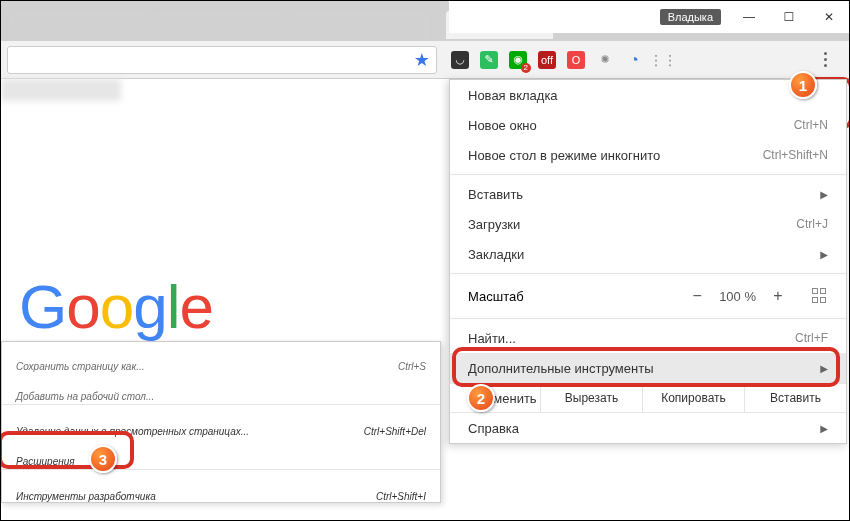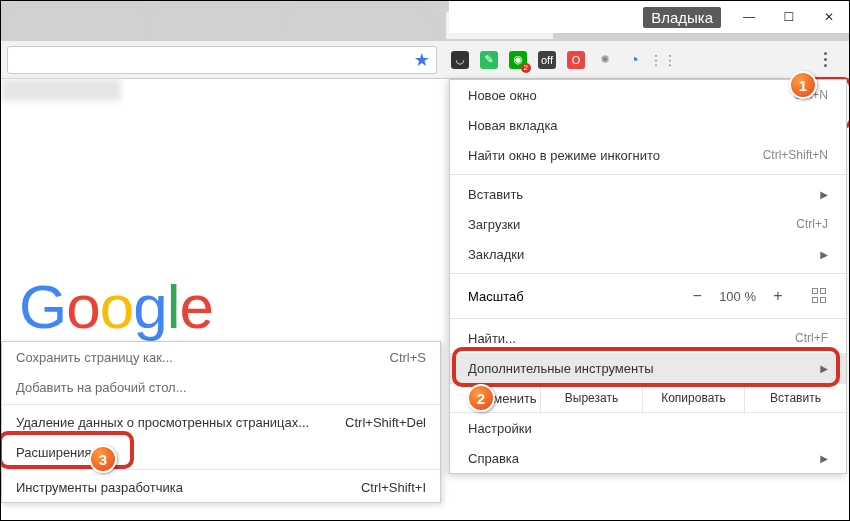--- a/index.html
+++ b/index.html
@@ -1,20 +1,20 @@
 <!DOCTYPE html>
 <html><head>
 <meta charset="utf-8">
 <style>
   * { box-sizing: border-box; margin: 0; padding: 0; font-family: "Segoe UI", Arial, sans-serif; }
   body { width: 850px; height: 521px; background: #fff; position: relative; overflow: hidden; border: 1px solid #000; }
 
   
   .titlebar { position: absolute; top: 0; right: 0; width: 400px; height: 32px; background: #fff; display: flex; justify-content: flex-end; align-items: center; }
-  .user-badge { background: #5a5a5a; color: #fff; font-size: 15px; padding: 2px 8px; border-radius: 2px; margin-right: 8px; }
+  .user-badge { background: #5a5a5a; color: #fff; font-size: 11px; padding: 2px 8px; border-radius: 2px; margin-right: 8px; }
   .win-btn { width: 40px; height: 30px; display: flex; align-items: center; justify-content: center; color: #333; font-size: 12px; }
 
   
   .tabstrip { position: absolute; top: 0; left: 0; right: 0; height: 40px; background: #d1d1d1; display: flex; align-items: flex-end; padding-left: 8px; }
   .tab { background: #d1d1d1; height: 30px; min-width: 140px; border-radius: 4px 4px 0 0; display: flex; align-items: center; padding: 0 8px; font-size: 12px; color: #555; position: relative; filter: blur(2px); }
   .tabshift { position:absolute; left:445px; top:10px; background:#f2f2f2; height:28px; border-radius:3px 3px 0 0; padding:0 8px; display:flex; align-items:center; font-size:12px; color:#444; }
   .tabshift .close { margin-left:8px; }
 
   
   .toolbar { position: absolute; top: 40px; left: 0; right: 0; height: 38px; background: #f2f2f2; border-bottom: 1px solid #ccc; display: flex; align-items: center; }
@@ -29,21 +29,21 @@
 
   
   .blur-left { position:absolute; left:0; top:78px; width:120px; height:22px; background:#e6e6e6; filter:blur(3px); }
 
   
   .google-logo { position:absolute; left:18px; top:270px; font-size:62px; font-weight:400; letter-spacing:-1px; }
   .g1{color:#4285F4}.g2{color:#EA4335}.g3{color:#FBBC05}.g4{color:#4285F4}.g5{color:#34A853}.g6{color:#EA4335}
 
   
   .submenu { position:absolute; left:0; top:340px; width:440px; background:#fff; border:1px solid #ccc; box-shadow:2px 2px 6px rgba(0,0,0,.15); }
-  .submenu .row { display:flex; justify-content:space-between; align-items:center; height:30px; padding:0 14px; font-size:13px; color:#6b6b6b; }
+  .submenu .row { display:flex; justify-content:space-between; align-items:flex-end; height:30px; padding:0 14px; font-size:10px; color:#6b6b6b;font-style:italic; }
   .submenu .row.enabled { color:#333; }
   .submenu .sep { height:1px; background:#e5e5e5; margin:2px 0; }
   .callout-ext { position:absolute; left:-4px; top:-6px; border:4px solid #d93025; border-radius:10px; width:136px; height:38px; pointer-events:none; }
   .ext-row { position:relative; }
 
   
   .mainmenu { position:absolute; right:2px; top:78px; width:398px; background:#fff; border:1px solid #ccc; box-shadow:-2px 2px 8px rgba(0,0,0,.18); }
   .mainmenu .mrow { display:flex; justify-content:space-between; align-items:center; height:30px; padding:0 18px; font-size:13px; color:#333; }
   .mainmenu .msep { height:1px; background:#e5e5e5; margin:4px 0; }
   .mainmenu .short { color:#888; font-size:12px; }
@@ -84,21 +84,21 @@
 </div>
 
 <div class="toolbar">
   <div class="omnibox">
     <span class="star">★</span>
   </div>
   <div class="ext-icons">
     <div class="ext" style="background:#333">◡</div>
     <div class="ext" style="background:#2dbe60">✎</div>
     <div class="ext" style="background:#0a0">◉<span class="badge-count">2</span></div>
-    <div class="ext" style="background:#404040">off</div>
+    <div class="ext" style="background:#b91c1c">off</div>
     <div class="ext" style="background:#e44">O</div>
     <div class="ext" style="color:#888;background:none">✺</div>
     <div class="ext" style="color:#3b78e7;background:none;font-size:16px">◔</div>
     <div class="ext" style="color:#888;background:none;font-size:14px">⋮⋮</div>
   </div>
   <div class="menu-btn">
     <span></span>
       <span></span>
       <span></span>
     <div class="callout-menu"></div>
@@ -132,29 +132,29 @@
   </div>
   <div class="sep"></div>
   <div class="row enabled">
     <span>Инструменты разработчика</span>
     <span>Ctrl+Shift+I</span>
   </div>
 </div>
 
 <div class="mainmenu">
   <div class="mrow">
+      <span>Новая вкладка</span>
+      <span></span>
+    </div>
+  <div class="mrow">
       <span>Новое окно</span>
       <span class="short">Ctrl+N</span>
     </div>
   <div class="mrow">
-      <span>Новая вкладка</span>
-      <span></span>
-    </div>
-  <div class="mrow">
-      <span>Найти окно в режиме инкогнито</span>
+      <span>Новое стол в режиме инкогнито</span>
       <span class="short">Ctrl+Shift+N</span>
     </div>
   <div class="msep"></div>
   <div class="mrow">
       <span>Вставить</span>
       <span class="arrow">▶</span>
     </div>
   <div class="mrow">
       <span>Загрузки</span>
       <span class="short">Ctrl+J</span>
@@ -188,24 +188,20 @@
       <span class="arrow">▶</span>
     <div class="callout-more"></div>
   </div>
   <div class="edit-row">
     <div class="lbl">Изменить</div>
     <div class="cell">Вырезать</div>
     <div class="cell">Копировать</div>
     <div class="cell">Вставить</div>
   </div>
   <div class="mrow">
-      <span>Настройки</span>
-      <span></span>
-    </div>
-  <div class="mrow">
       <span>Справка</span>
       <span class="arrow">▶</span>
     </div>
 
 </div>
 
 <div class="marker" style="top:70px; right:32px;">1</div>
 <div class="marker" style="top:383px; left:466px;">2</div>
 <div class="marker" style="top:444px; left:88px;">3</div>
 

